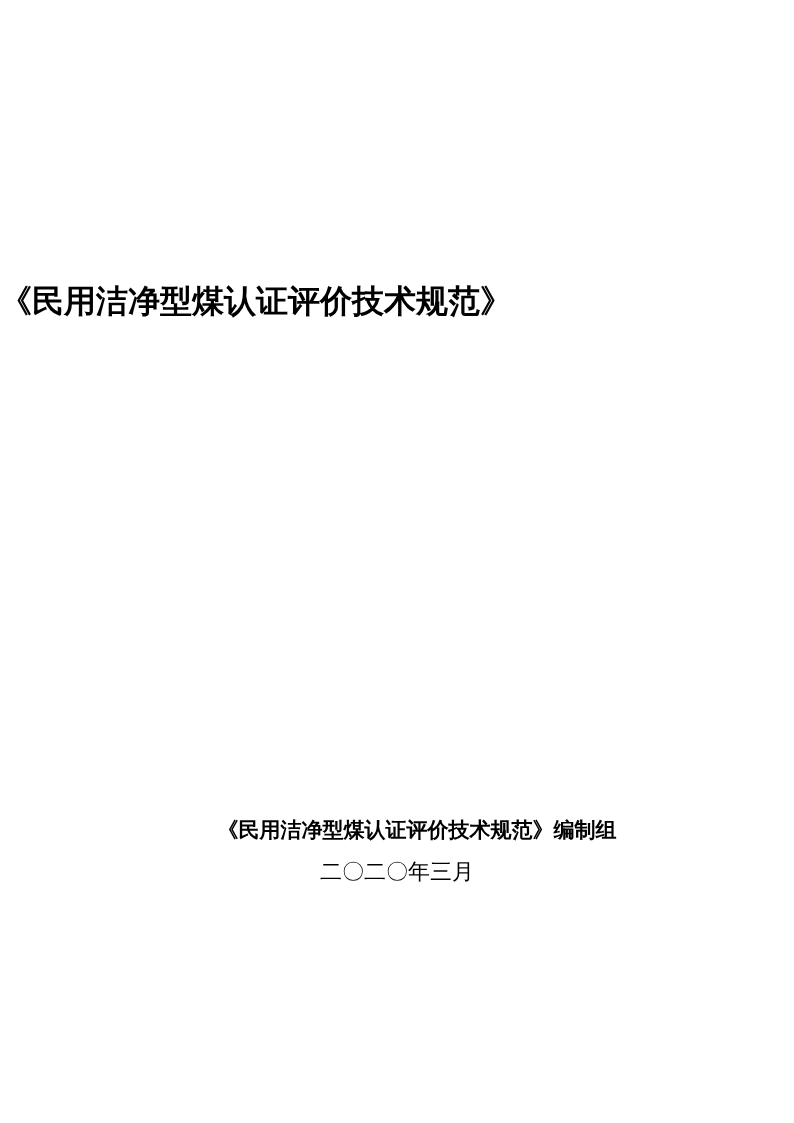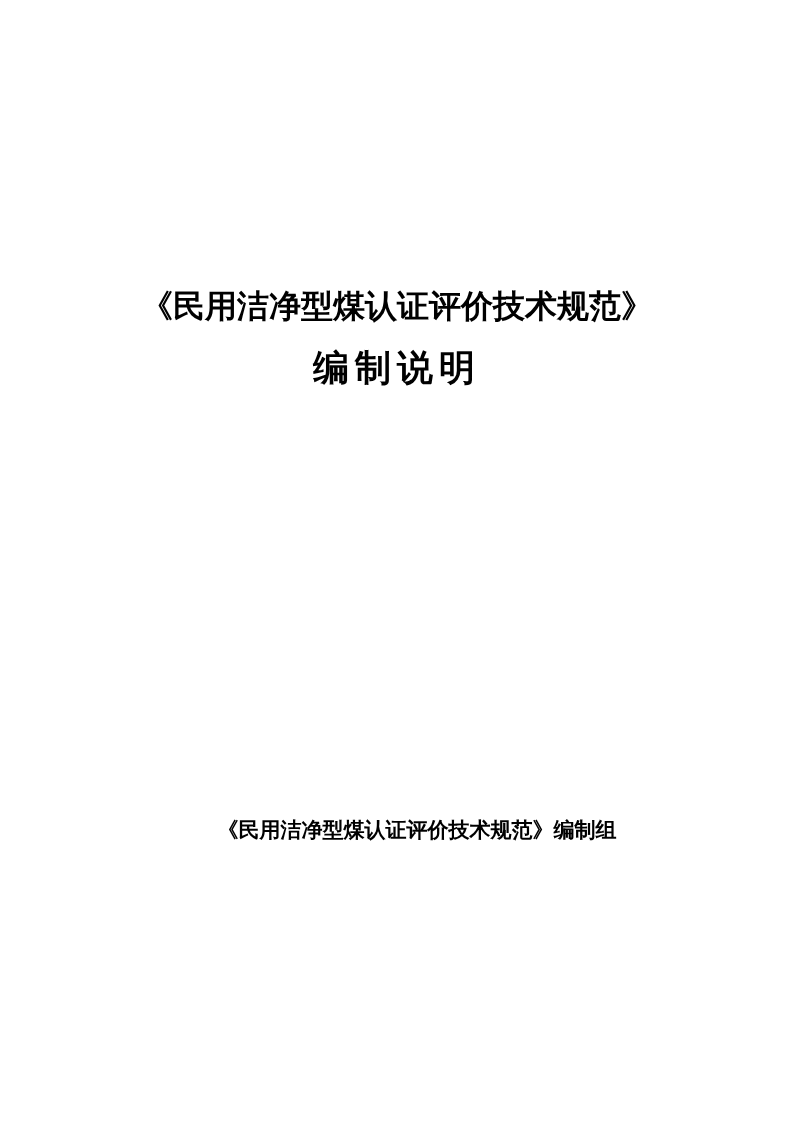--- a/index.html
+++ b/index.html
@@ -11,25 +11,24 @@
     position: relative;
     width: 794px;
     height: 1123px;
     margin: 0 auto;
     background: #ffffff;
     color: #000000;
     overflow: hidden;
   }
   .title-block {
     position: absolute;
-    top: 278px;
+    top: 270px;
     left: 0;
     right: 0;
-    text-align: center;
-    font-family: Liberation Mono, monospace;
+    font-family: Liberation Serif, serif;
   }
   .title-main {
     font-size: 32px;
     line-height: 62px;
     font-weight: 600;
     letter-spacing: 0px;
     white-space: nowrap;
   }
   .title-draft {
     font-size: 32px;
@@ -65,19 +64,19 @@
     font-weight: normal;
     white-space: nowrap;
   }
 </style>
 </head>
 <body>
 
 <div class="page">
   <div class="title-block">
     <div class="title-main">《民用洁净型煤认证评价技术规范》</div>
-    <div class="title-sub">编制说明</div>
   </div>
 
   <div class="footer-block">
     <div class="footer-group">《民用洁净型煤认证评价技术规范》编制组</div>
+    <div class="footer-date">二〇二〇年三月</div>
   </div>
 </div>
 
 </body></html>

